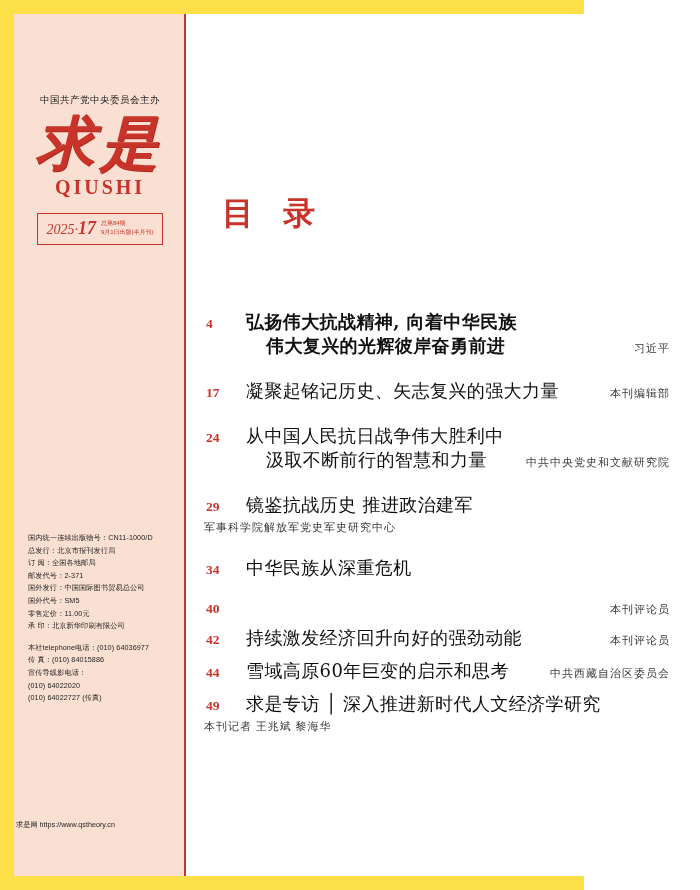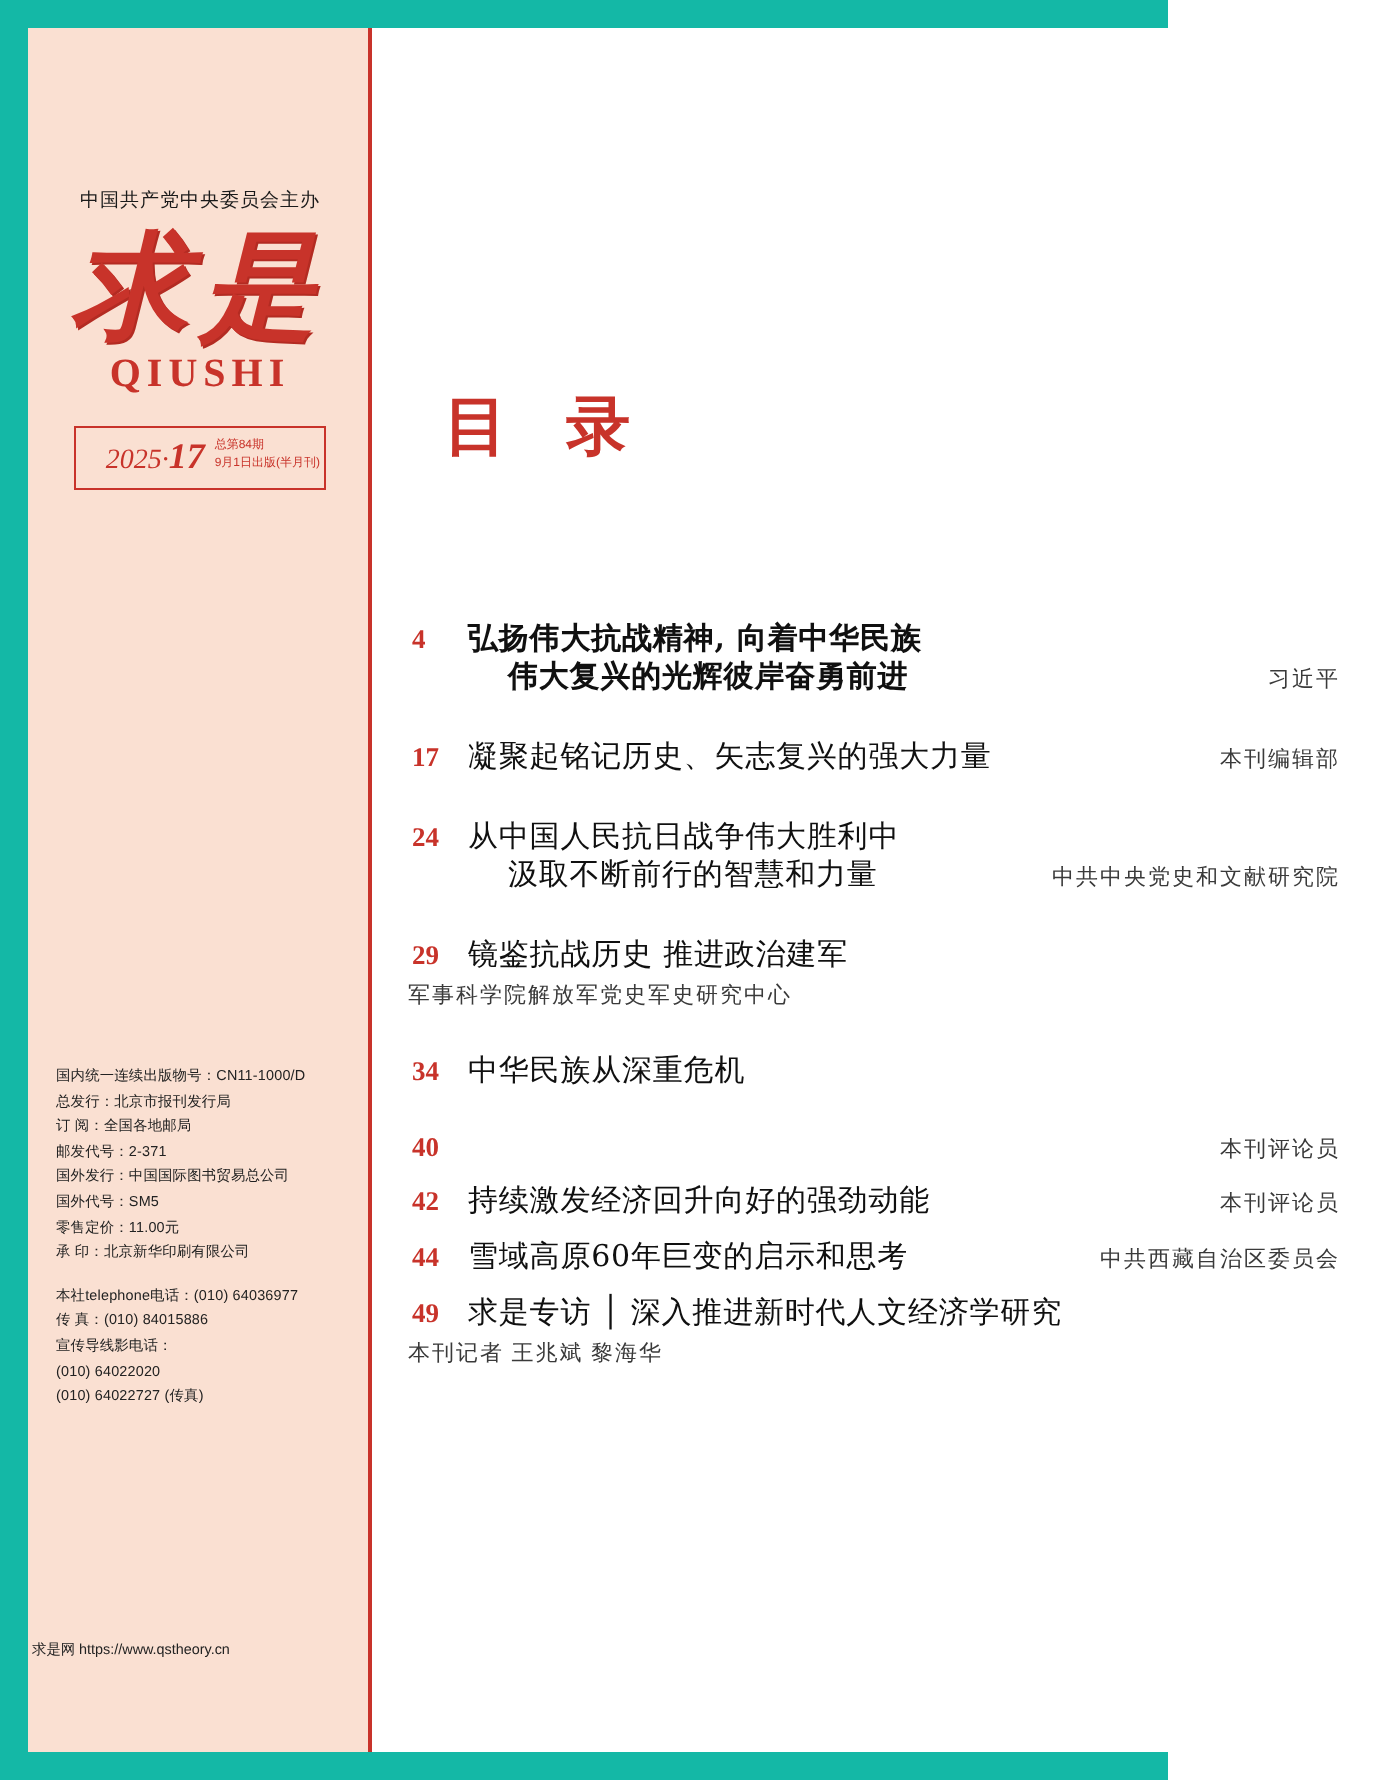--- a/index.html
+++ b/index.html
@@ -10,21 +10,21 @@
     width: 700px;
     height: 890px;
     background: #ffffff;
     font-family: "Liberation Sans", sans-serif;
     overflow: hidden;
   }
   .page {
     position: relative;
     width: 584px;
     height: 890px;
-    background: #14b8a6;
+    background: #fde047;
     box-sizing: border-box;
   }
   .inner {
     position: absolute;
     left: 14px;
     top: 14px;
     width: 672px;
     height: 862px;
     background: #ffffff;
     display: flex;
@@ -73,21 +73,21 @@
     font-family: "Liberation Serif", serif;
     font-weight: bold;
   }
   .issue-box {
     margin: 14px auto 0 auto;
     width: 126px;
     border: 1px solid #c8332a;
     padding: 4px 2px 5px 2px;
     display: flex;
     align-items: center;
-    justify-content: flex-end;
+    justify-content: center;
     gap: 5px;
     box-sizing: border-box;
   }
   .issue-main {
     font-size: 14px;
     color: #c8332a;
     font-family: "Liberation Serif", serif;
     font-style: italic;
     white-space: nowrap;
   }
@@ -165,25 +165,26 @@
     flex: 0 0 30px;
     text-align: left;
     font-size: 13.5px;
     color: #c8332a;
     font-family: "Liberation Serif", serif;
     font-weight: bold;
     padding-left: 2px;
     box-sizing: border-box;
   }
   .ttl {
-    font-size: 15px;
+    font-size: 18px;
     color: #101010;
     font-family: "DejaVu Serif", serif;
     letter-spacing: 0.4px;
     flex: 1 1 auto;
+    margin-left: 12px;
   }
   .ttl.bold {
     font-weight: bold;
   }
   .toc-line.second .pg {
     visibility: hidden;
   }
   .toc-line.second .ttl {
     padding-left: 20px;
   }

